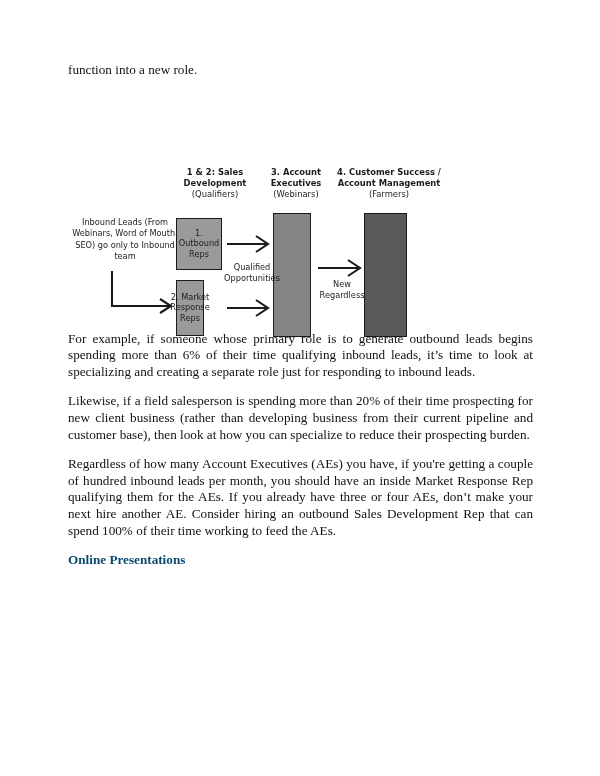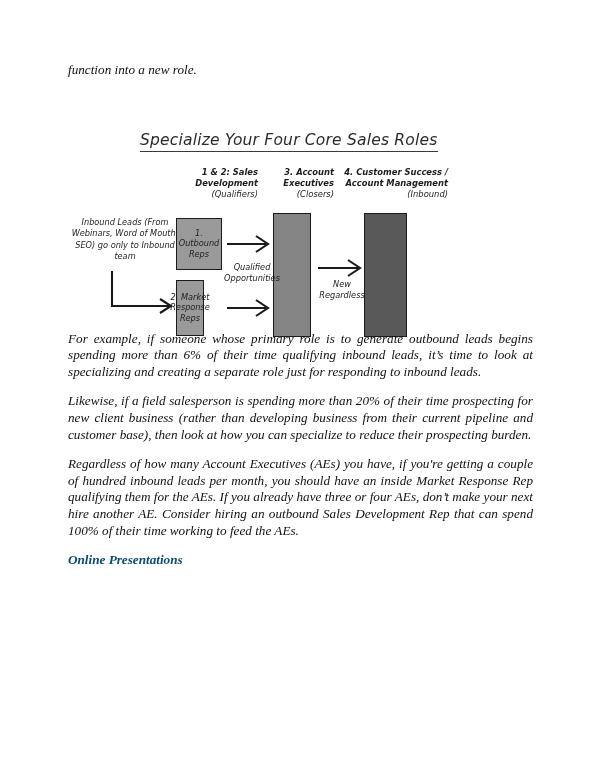--- a/index.html
+++ b/index.html
@@ -20,21 +20,20 @@
     position: absolute;
     left: 0; top: 0;
     width: 600px; height: 776px;
   }
 
   .content {
     position: absolute;
     left: 68px;
     top: 62px;
     width: 465px;
-    font-style: italic;
   }
 
   p.body-par {
     margin: 0 0 13px 0;
     font-size: 13.2px;
     line-height: 16.6px;
     text-align: justify;
     text-justify: inter-word;
     color: #111;
   }
@@ -68,21 +67,21 @@
     border-bottom: 1.6px solid #3a3a3a;
     padding-bottom: 2px;
   }
 
   .col-head {
     position: absolute;
     font-family: "DejaVu Sans", sans-serif;
     font-size: 8.4px;
     line-height: 11.2px;
     color: #1d1d1d;
-    text-align: right;
+    text-align: center;
     font-weight: bold;
   }
   .col-head .sub {
     font-weight: normal;
     display: block;
   }
 
   .head-1 { left: 104px; top: 74px; width: 86px; }
   .head-2 { left: 190px; top: 74px; width: 76px; }
   .head-3 { left: 262px; top: 74px; width: 118px; }
@@ -157,38 +156,37 @@
 </head>
 <body>
 
 <div class="page">
   <div class="content">
 
     <p class="body-par">function into a new role.</p>
 
     <div class="figure">
 
-      <div class="fig-title">Specialize Your Four Core Sales Roles</div>
 
       <div class="col-head head-1">
         <span>1 &amp; 2: Sales</span><br>
         <span>Development</span>
         <span class="sub">(Qualifiers)</span>
       </div>
 
       <div class="col-head head-2">
         <span>3. Account</span><br>
         <span>Executives</span>
-        <span class="sub">(Closers)</span>
+        <span class="sub">(Webinars)</span>
       </div>
 
       <div class="col-head head-3">
         <span>4. Customer Success /</span><br>
         <span>Account Management</span>
-        <span class="sub">(Inbound)</span>
+        <span class="sub">(Farmers)</span>
       </div>
 
       <div class="side-note">Inbound Leads (From Webinars, Word of Mouth, SEO) go only to Inbound team</div>
 
       <div class="box box-outbound">1. Outbound Reps</div>
 
       <div class="box box-market">2. Market Response Reps</div>
 
       <div class="box box-ae"></div>
 

